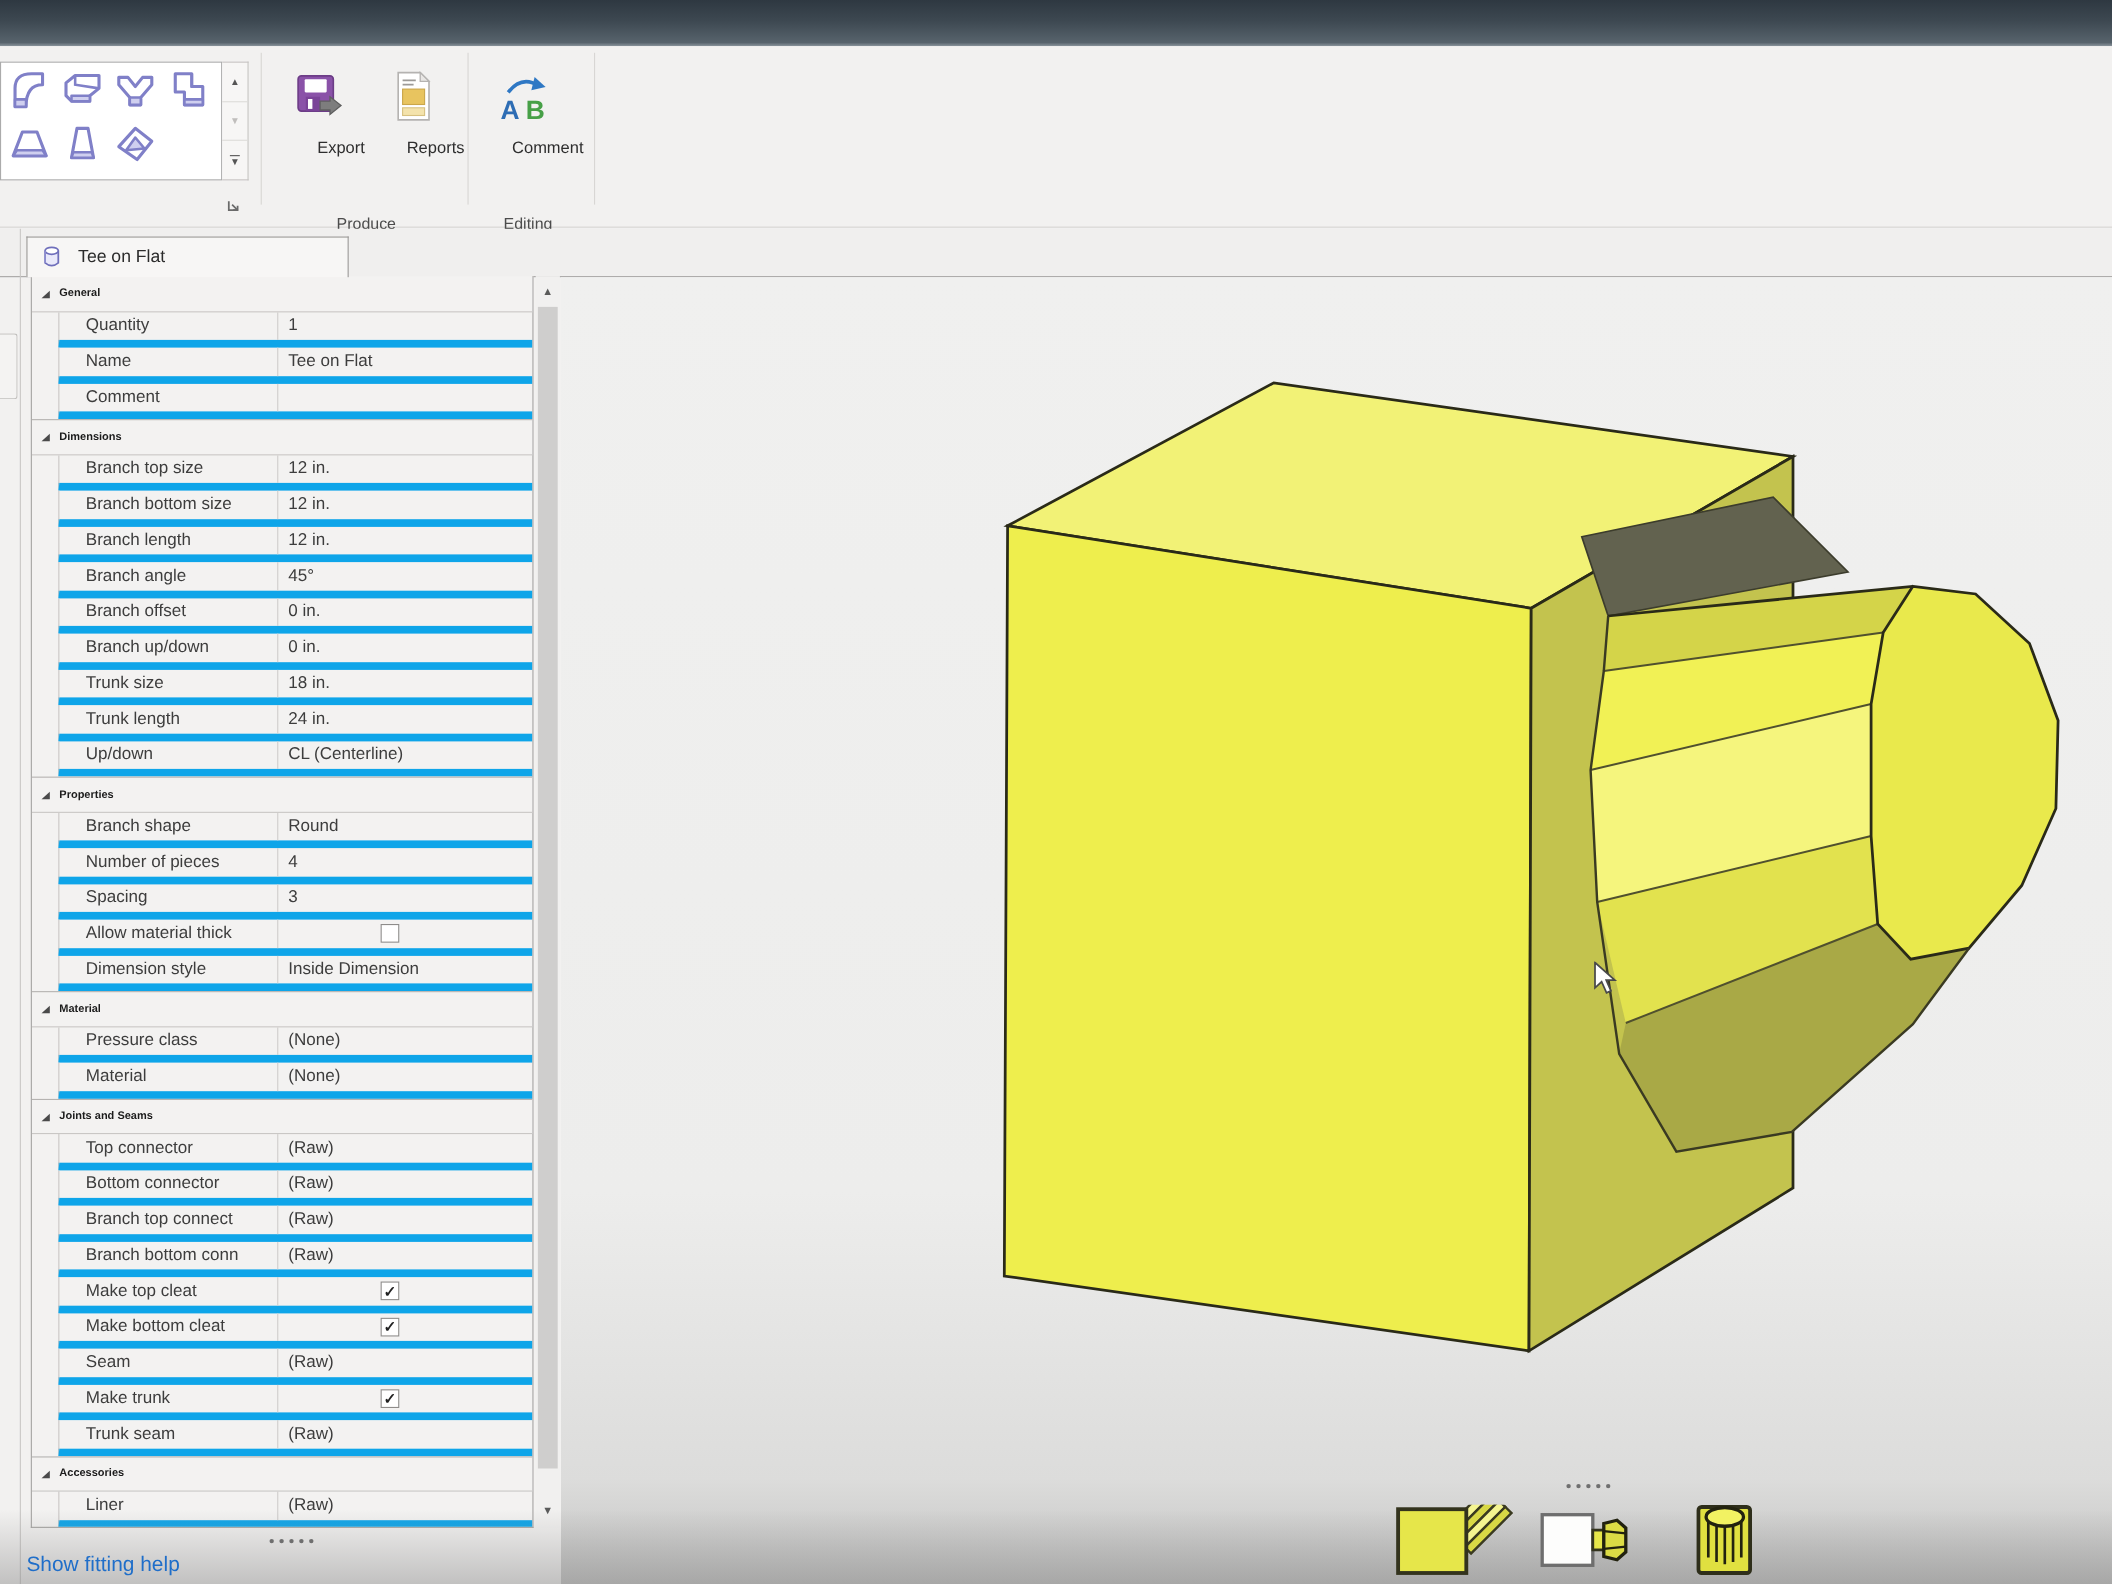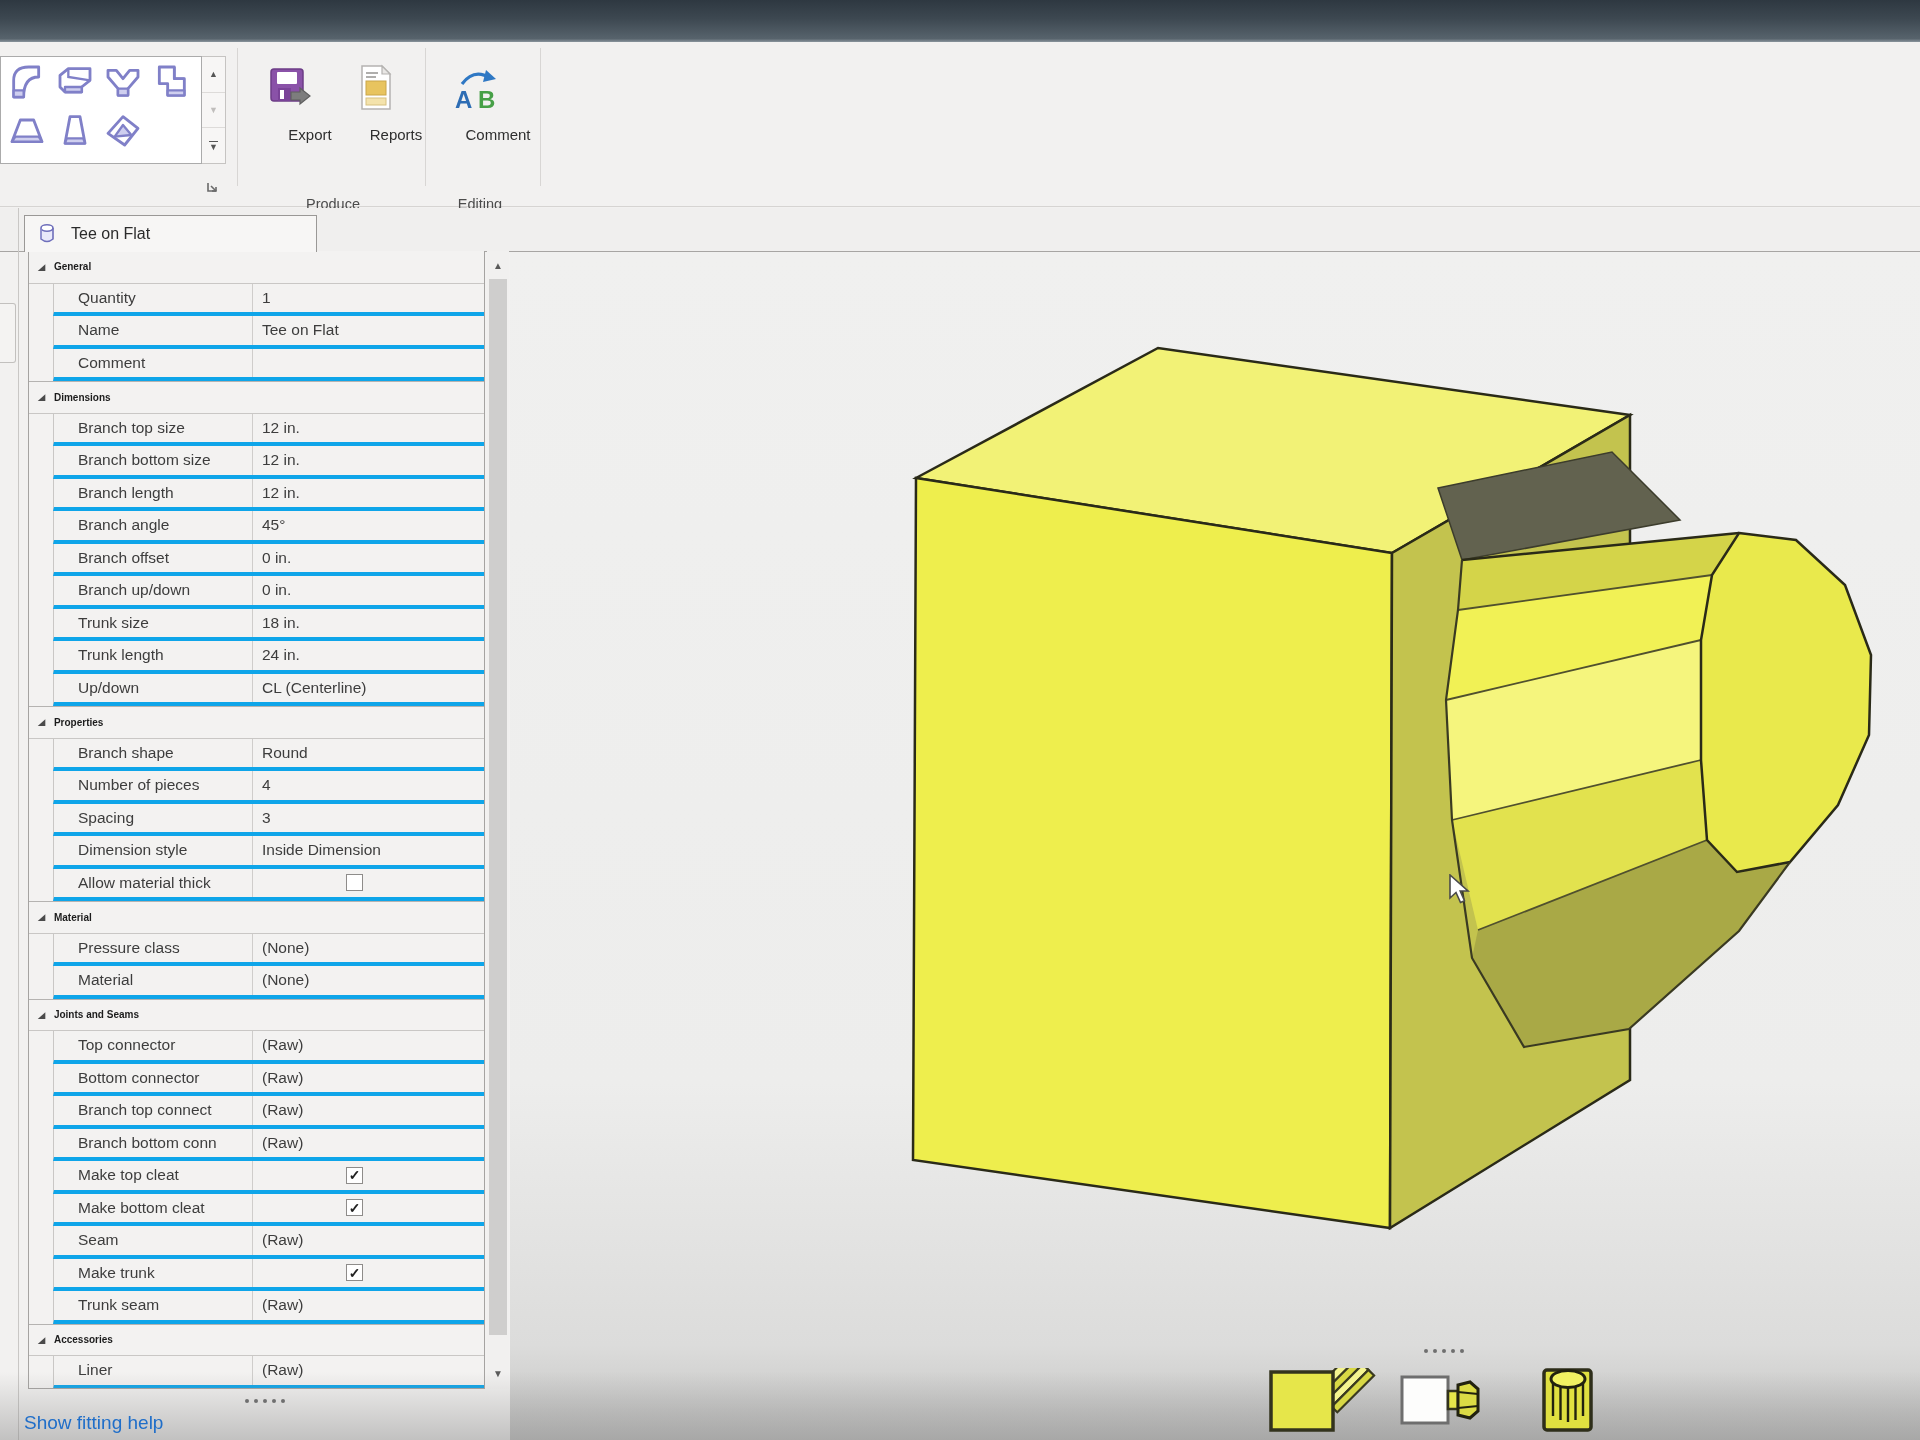--- a/index.html
+++ b/index.html
@@ -50,21 +50,21 @@
 
   
   .prop-panel { position:absolute; left:28px; top:251px; width:457px; height:1138px;
     background:#f3f2f1; border:1px solid #a5a3a1; border-top:none; overflow:hidden; }
   .sec-header { height:32.5px; display:flex; align-items:center; border-top:1px solid #b5b3b1;
     border-bottom:1px solid #c9c7c5; padding-left:9px; background:#f3f2f1; }
   .sec-header:first-child { border-top:none; }
   .sec-header .tri { font-size:9px; color:#4a4a4a; margin-right:9px; transform:scaleX(1.1); }
   .sec-header .sec-title { font-size:10px; font-weight:bold; color:#1c1c1c; }
   .prop-row { height:32.5px; display:flex; margin-left:24px;
-    border-bottom:4px solid #0ea5e9; border-left:1px solid #c9c7c5; }
+    border-bottom:7px solid #0ea5e9; border-left:1px solid #c9c7c5; }
   .cell-name { width:199px; display:flex; align-items:center; padding-left:24px;
     font-size:15.5px; color:#3d3d3d; border-right:1px solid #cfcdcb;
     white-space:nowrap; overflow:hidden; }
   .cell-value { flex:1; display:flex; align-items:center; padding-left:9px;
     font-size:15.5px; color:#3d3d3d; white-space:nowrap; overflow:hidden; }
   .checkbox { width:17px; height:17px; background:#ffffff; border:1.5px solid #8e8c8a;
     margin-left:84px; display:flex; align-items:center; justify-content:center;
     font-size:14px; font-weight:bold; color:#222; line-height:1; }
 
   
@@ -296,28 +296,28 @@
     </div>
     <div class="prop-row">
       <div class="cell-name">Number of pieces</div>
       <div class="cell-value">4</div>
     </div>
     <div class="prop-row">
       <div class="cell-name">Spacing</div>
       <div class="cell-value">3</div>
     </div>
     <div class="prop-row">
-      <div class="cell-name">Dimension style</div>
-      <div class="cell-value">Inside Dimension</div>
-    </div>
-    <div class="prop-row">
       <div class="cell-name">Allow material thick</div>
       <div class="cell-value">
         <span class="checkbox"></span>
       </div>
+    </div>
+    <div class="prop-row">
+      <div class="cell-name">Dimension style</div>
+      <div class="cell-value">Inside Dimension</div>
     </div>
     <div class="sec-header">
       <span class="tri">◢</span>
       <span class="sec-title">Material</span>
     </div>
     <div class="prop-row">
       <div class="cell-name">Pressure class</div>
       <div class="cell-value">(None)</div>
     </div>
     <div class="prop-row">

